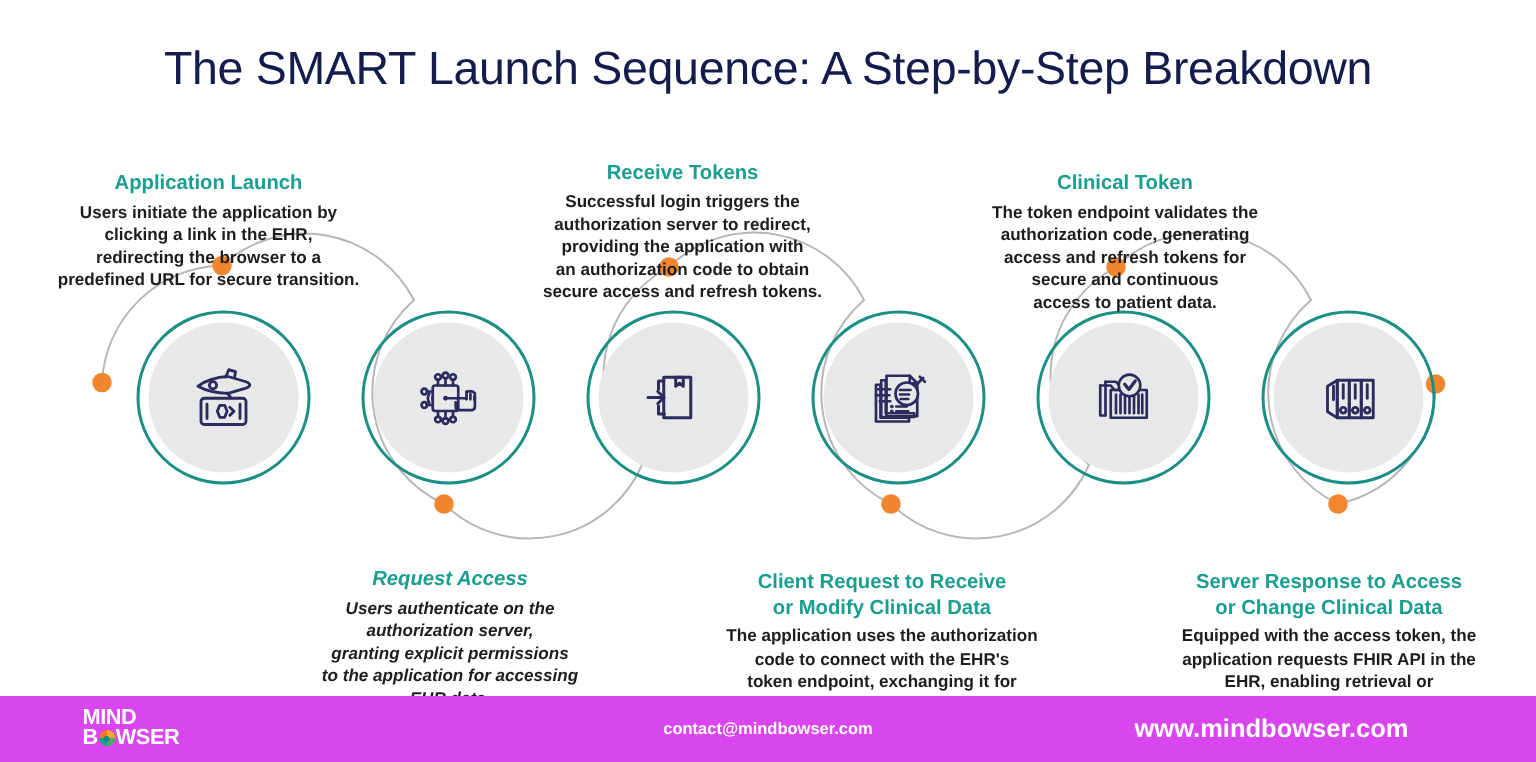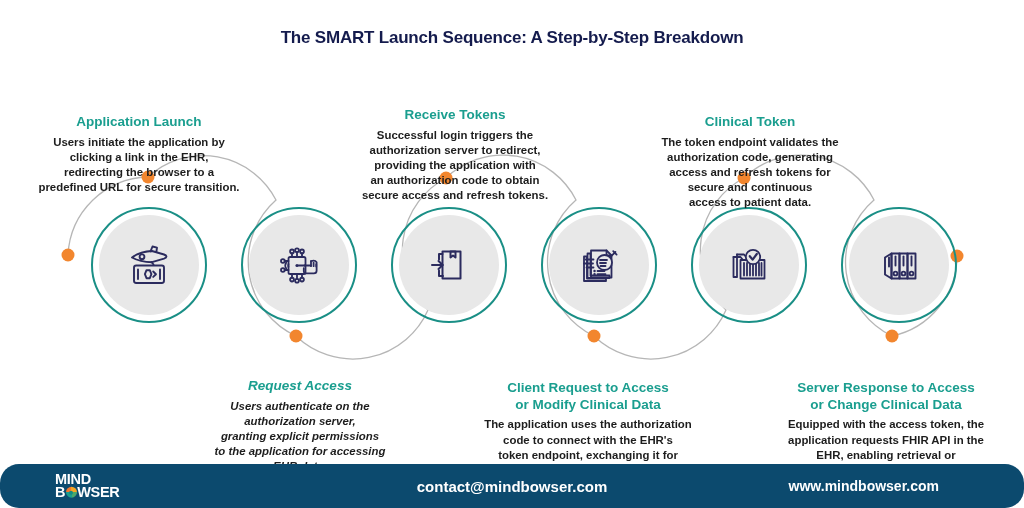--- a/index.html
+++ b/index.html
@@ -23,22 +23,22 @@
     height: 508px;
   }
 
   
   .title {
     position: absolute;
     top: 28px;
     left: 0;
     width: 1024px;
     text-align: center;
-    font-size: 17px;
-    font-weight: bold;
+    font-size: 31px;
+    font-weight: normal;
     color: #141b4d;
     letter-spacing: -0.2px;
   }
 
   
   .connector-layer {
     position: absolute;
     top: 0;
     left: 0;
     width: 1024px;
@@ -106,24 +106,23 @@
     white-space: pre-line;
   }
 
   
   .footer {
     position: absolute;
     left: 0;
     bottom: 0;
     width: 1024px;
     height: 44px;
-    background: #0c4a6e;
+    background: #d946ef;
     display: flex;
     align-items: center;
-    border-radius: 19px;
   }
   .logo {
     position: absolute;
     left: 55px;
     top: 50%;
     transform: translateY(-50%);
     line-height: 0.92;
   }
   .logo-line {
     font-size: 14.5px;
@@ -154,28 +153,28 @@
     position: absolute;
     inset: 3.3px;
     border-radius: 50%;
     background: #138a84;
   }
   .footer-email {
     position: absolute;
     left: 0;
     width: 1024px;
     text-align: center;
-    font-size: 15px;
+    font-size: 11px;
     font-weight: bold;
     color: #ffffff;
   }
   .footer-site {
     position: absolute;
     right: 85px;
-    font-size: 14px;
+    font-size: 17px;
     font-weight: bold;
     color: #ffffff;
   }
 </style>
 </head>
 <body>
 
 <div class="canvas">
 
   <div class="title">The SMART Launch Sequence: A Step-by-Step Breakdown</div>
@@ -378,21 +377,21 @@
   <div class="block" style="left:348px; top:75px; width:214px;">
     <div class="heading">Receive Tokens</div>
     <div class="body">Successful login triggers the
 authorization server to redirect,
 providing the application with
 an authorization code to obtain
 secure access and refresh tokens.</div>
   </div>
 
   <div class="block" style="left:464px; top:348px; width:248px;">
-    <div class="heading">Client Request to Access
+    <div class="heading">Client Request to Receive
 or Modify Clinical Data</div>
     <div class="body">The application uses the authorization
 code to connect with the EHR's
 token endpoint, exchanging it for
 durable browser and refresh tokens.</div>
   </div>
 
   <div class="block" style="left:640px; top:82px; width:220px;">
     <div class="heading">Clinical Token</div>
     <div class="body">The token endpoint validates the

